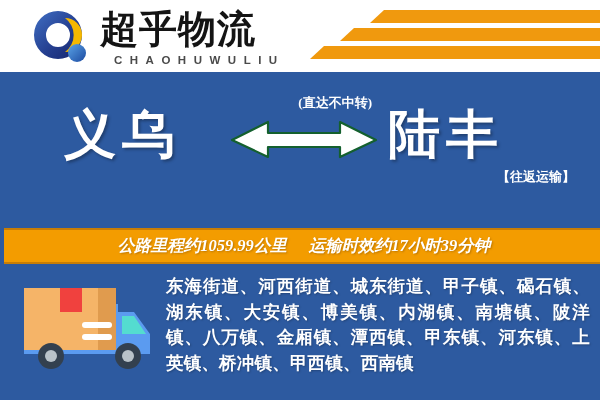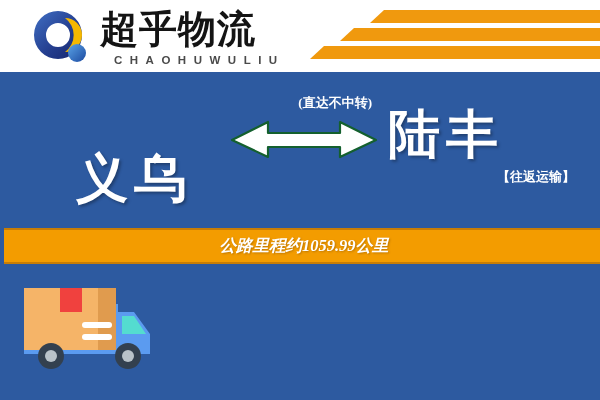--- a/index.html
+++ b/index.html
@@ -82,21 +82,21 @@
     top: 32px;
     font-family: "Liberation Serif", "DejaVu Serif", serif;
     font-size: 52px;
     font-weight: bold;
     color: #ffffff;
     letter-spacing: 6px;
     line-height: 62px;
     text-shadow: 2px 2px 3px rgba(0,0,0,0.30);
     white-space: nowrap;
   }
-  .city.origin { left: 76px; margin-top: 44px; }
+  .city.origin { left: 64px; }
   .city.dest   { left: 388px; font-family: Liberation Serif, serif; }
 
   .arrow-block {
     position: absolute;
     left: 236px; top: 14px;
     width: 136px; height: 128px;
   }
   .arrow-note {
     position: absolute;
     left: 0; width: 136px;
@@ -209,20 +209,21 @@
         <path d="M4 24 L40 6 L40 17 L112 17 L112 6 L148 24 L112 41 L112 31 L40 31 L40 41 Z" fill="#ffffff" stroke="#14602e" stroke-width="2.2" stroke-linejoin="round"></path>
       </svg>
       <div class="arrow-note bottom">【往返运输】</div>
     </div>
 
     <div class="city dest">陆丰</div>
   </div>
 
   <div class="infobar">
     <span>公路里程约1059.99公里</span>
+    <span>运输时效约17小时39分钟</span>
   </div>
 
   <div class="bottom">
     <svg class="truck-svg" viewBox="0 0 130 94">
 
       <path d="M2 22 L2 72 L128 72 L128 52 L112 30 L96 30 L96 22 Z" fill="#5b9bf0"></path>
 
       <rect x="2" y="6" width="92" height="62" fill="#f5b468"></rect>
       <rect x="76" y="6" width="18" height="62" fill="#e09b4e"></rect>
 
@@ -232,15 +233,16 @@
       <rect x="60" y="52" width="30" height="6" rx="3" fill="#ffffff"></rect>
 
       <path d="M100 34 L112 34 L124 52 L100 52 Z" fill="#54dcd0"></path>
 
       <circle cx="29" cy="74" r="13" fill="#33404f"></circle>
       <circle cx="29" cy="74" r="6" fill="#b9c2c9"></circle>
       <circle cx="106" cy="74" r="13" fill="#33404f"></circle>
       <circle cx="106" cy="74" r="6" fill="#b9c2c9"></circle>
     </svg>
 
+    <div class="areas">东海街道、河西街道、城东街道、甲子镇、碣石镇、湖东镇、大安镇、博美镇、内湖镇、南塘镇、陂洋镇、八万镇、金厢镇、潭西镇、甲东镇、河东镇、上英镇、桥冲镇、甲西镇、西南镇</div>
   </div>
 
 </div>
 
 </body></html>

